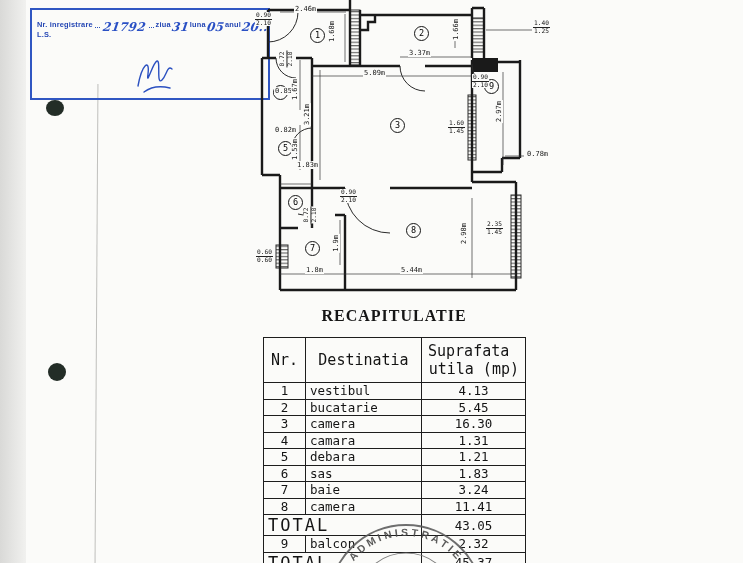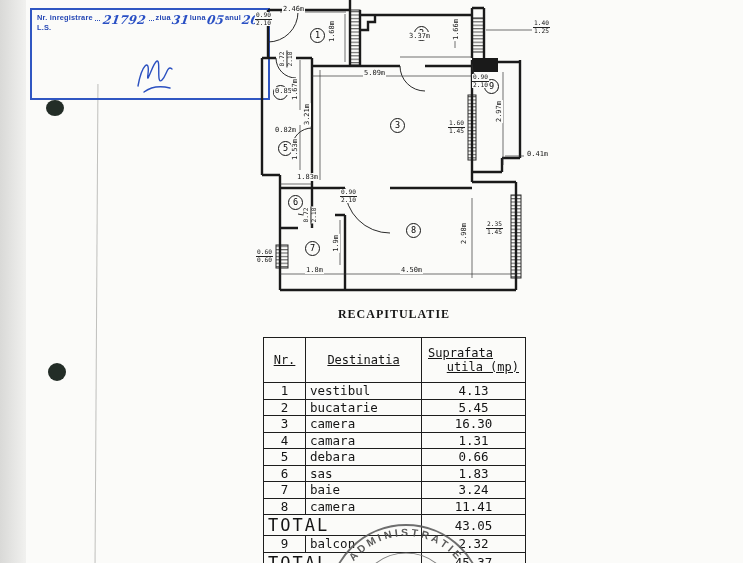--- a/index.html
+++ b/index.html
@@ -13,21 +13,21 @@
   .fold-line{position:absolute;left:96px;top:84px;width:1px;height:479px;
     background:#9f9f9d;opacity:.65;transform:rotate(.35deg);}
   .punch-dot{position:absolute;border-radius:50%;background:#232d27;}
   .dot1{left:46px;top:100px;width:18px;height:16px;}
   .dot2{left:48px;top:363px;width:18px;height:18px;}
 
   
   .reg-stamp{position:absolute;left:30px;top:8px;width:240px;height:92px;
     border:2.5px solid #3056c2;box-sizing:border-box;color:#2446b4;
     font-size:7.4px;font-weight:bold;letter-spacing:.2px;
-    padding:3px 5px 2px 5px;line-height:10.4px;}
+    padding:10px 5px 2px 5px;line-height:10.4px;}
   .reg-line{display:flex;align-items:flex-end;white-space:nowrap;overflow:visible;}
   .dots{flex:1 1 6px;border-bottom:1px dotted #2b50bd;margin:0 2px 2px 2px;min-width:5px;}
   .hw{font-family:"DejaVu Serif",serif;font-style:italic;font-weight:700;
     color:#2a50c4;font-size:12px;line-height:8px;position:relative;top:1px;
     transform:skewX(-8deg);margin:0 1px;}
   .sig-svg{position:absolute;left:102px;top:46px;}
 
   
   #plan{position:absolute;left:250px;top:0;width:312px;height:300px;}
   #plan svg{position:absolute;left:0;top:0;}
@@ -39,29 +39,29 @@
   .f .t{display:block;border-bottom:.8px solid #222;padding:0 1px;}
   .f .b{display:block;padding:0 1px;}
   .fv{transform:rotate(-90deg);transform-origin:center;}
   .room{position:absolute;width:15px;height:15px;border:1.4px solid #161616;
     border-radius:50%;box-sizing:border-box;text-align:center;
     font-family:"DejaVu Sans Mono",monospace;font-size:8.5px;line-height:12px;
     background:#fbfbf9;z-index:3;}
 
   
   .recap-title{position:absolute;left:263px;top:307px;width:262px;text-align:center;
-    font-family:"Liberation Serif",serif;font-weight:bold;font-size:12px;
+    font-family:"Liberation Serif",serif;font-weight:bold;font-size:16px;
     letter-spacing:1px;color:#161616;}
   table.recap{position:absolute;left:263px;top:337px;border-collapse:collapse;
     table-layout:fixed;font-family:"DejaVu Sans Mono",monospace;font-size:12.5px;
     color:#141414;z-index:1;}
   table.recap td{border:1.8px solid #1d1d1d;height:15.5px;padding:0 4px;overflow:hidden;}
   td.c{text-align:center;}
   td.l{text-align:left;padding-left:9px;}
-  tr.hdr td{height:44px;font-size:12px;text-decoration:underline;}
+  tr.hdr td{height:44px;font-size:15px;}
   .sup1{text-align:left;padding-left:2px;}
   .sup2{text-align:right;padding-right:2px;}
   tr.tot td{height:19px;}
   td.totlbl{text-align:left;font-size:17px;letter-spacing:2px;}
 
   .round-stamp{position:absolute;left:318px;top:514px;z-index:6;opacity:.88;}
 </style>
 </head>
 <body>
 
@@ -142,68 +142,68 @@
   <span class="room" style="left:60px;top:28px">1</span>
   <span class="room" style="left:164px;top:26px">2</span>
   <span class="room" style="left:140px;top:118px">3</span>
   <span class="room" style="left:23px;top:85px">4</span>
   <span class="room" style="left:28px;top:141px">5</span>
   <span class="room" style="left:38px;top:195px">6</span>
   <span class="room" style="left:55px;top:241px">7</span>
   <span class="room" style="left:156px;top:223px">8</span>
   <span class="room" style="left:234px;top:79px">9</span>
 
-  <span class="pl h" style="left:32px;top:5px">2.46m</span>
+  <span class="pl h" style="left:44px;top:5px">2.46m</span>
   <span class="pl f" style="left:5px;top:12px">
       <span class="t">0.90</span>
       <span class="b">2.10</span>
     </span>
   <span class="pl v" style="left:78px;top:20px">1.68m</span>
-  <span class="pl h" style="left:158px;top:32px">3.37m</span>
+  <span class="pl h" style="left:158px;top:49px">3.37m</span>
   <span class="pl v" style="left:202px;top:18px">1.66m</span>
   <span class="pl f" style="left:283px;top:20px">
       <span class="t">1.40</span>
       <span class="b">1.25</span>
     </span>
   <span class="pl h" style="left:113px;top:69px">5.09m</span>
   <span class="pl v" style="left:53px;top:103px">3.21m</span>
   <span class="pl f" style="left:222px;top:74px">
       <span class="t">0.90</span>
       <span class="b">2.10</span>
     </span>
   <span class="pl v" style="left:245px;top:100px">2.97m</span>
   <span class="pl f" style="left:198px;top:120px">
       <span class="t">1.60</span>
       <span class="b">1.45</span>
     </span>
-  <span class="pl h" style="left:276px;top:150px">0.41m</span>
+  <span class="pl h" style="left:276px;top:150px">0.78m</span>
   <span class="pl h" style="left:24px;top:87px">0.85m</span>
   <span class="pl v" style="left:41px;top:78px">1.67m</span>
   <span class="pl f fv" style="left:28px;top:52px">
       <span class="t">0.72</span>
       <span class="b">2.10</span>
     </span>
   <span class="pl h" style="left:24px;top:126px">0.82m</span>
   <span class="pl v" style="left:41px;top:138px">1.53m</span>
-  <span class="pl h" style="left:46px;top:173px">1.83m</span>
+  <span class="pl h" style="left:46px;top:161px">1.83m</span>
   <span class="pl f" style="left:90px;top:189px">
       <span class="t">0.90</span>
       <span class="b">2.10</span>
     </span>
   <span class="pl f fv" style="left:52px;top:208px">
       <span class="t">0.72</span>
       <span class="b">2.10</span>
     </span>
   <span class="pl v" style="left:82px;top:234px">1.9m</span>
   <span class="pl f" style="left:6px;top:249px">
       <span class="t">0.60</span>
       <span class="b">0.60</span>
     </span>
   <span class="pl h" style="left:55px;top:266px">1.8m</span>
-  <span class="pl h" style="left:150px;top:266px">4.50m</span>
+  <span class="pl h" style="left:150px;top:266px">5.44m</span>
   <span class="pl v" style="left:210px;top:222px">2.98m</span>
   <span class="pl f" style="left:236px;top:221px">
       <span class="t">2.35</span>
       <span class="b">1.45</span>
     </span>
 </div>
 
 <div class="recap-title">RECAPITULATIE</div>
 
 <table class="recap">
@@ -237,21 +237,21 @@
         <td class="c">16.30</td>
       </tr>
   <tr>
         <td class="c">4</td>
         <td class="l">camara</td>
         <td class="c">1.31</td>
       </tr>
   <tr>
         <td class="c">5</td>
         <td class="l">debara</td>
-        <td class="c">0.66</td>
+        <td class="c">1.21</td>
       </tr>
   <tr>
         <td class="c">6</td>
         <td class="l">sas</td>
         <td class="c">1.83</td>
       </tr>
   <tr>
         <td class="c">7</td>
         <td class="l">baie</td>
         <td class="c">3.24</td>

